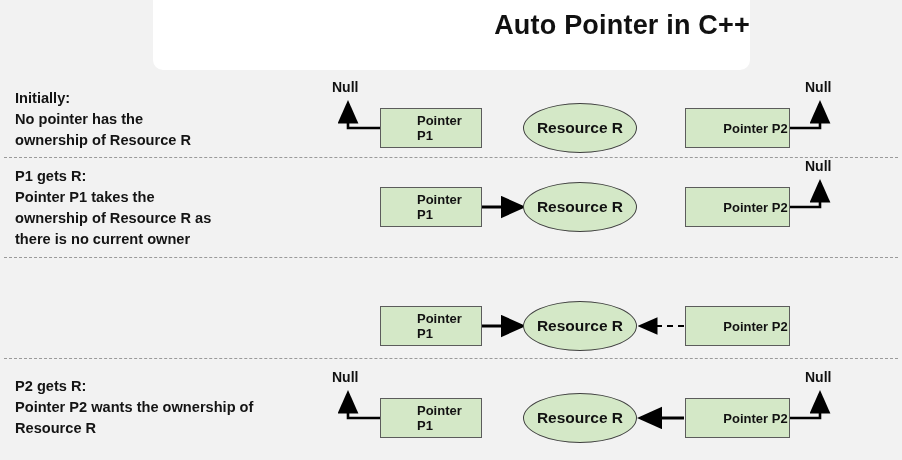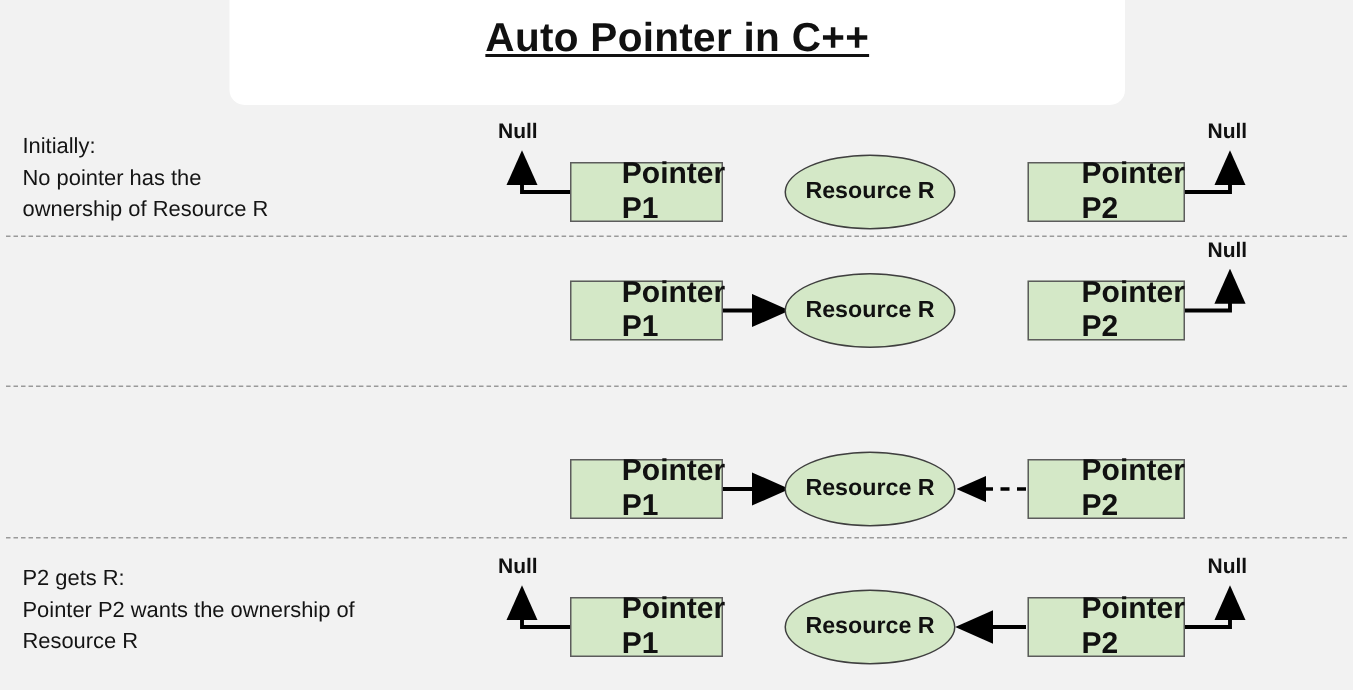--- a/index.html
+++ b/index.html
@@ -25,26 +25,25 @@
     height: 80px;
     background: #ffffff;
     border-radius: 10px;
     box-sizing: border-box;
   }
   #title-text {
     position: absolute;
     left: 0;
     right: 0;
     top: 20px;
-    text-align: center;
+    text-align: right;
     font-size: 27px;
     font-weight: 700;
     letter-spacing: 0.2px;
     color: #111111;
-    text-decoration: underline;
   }
 
   
   .row {
     position: absolute;
     left: 0;
     width: 902px;
   }
   .row-sep {
     position: absolute;
@@ -52,38 +51,38 @@
     width: 894px;
     height: 0;
     border-top: 1px dashed #9a9a9a;
   }
 
   .caption {
     position: absolute;
     left: 15px;
     width: 330px;
     font-size: 14.6px;
-    font-weight: 400;
+    font-weight: 700;
     line-height: 21px;
     color: #141414;
     white-space: pre-line;
   }
 
   
   .stage { position: absolute; left: 0; top: 0; width: 902px; height: 100%; }
 
   .pbox {
     position: absolute;
     background: #d4e8c7;
     border: 1.6px solid #5c5c5c;
     box-sizing: border-box;
     display: flex;
     align-items: center;
     justify-content: center;
-    font-size: 20px;
+    font-size: 13px;
     font-weight: 700;
     color: #111111;
     z-index: 3;
     padding-left: 36px;
   }
   .ellipse {
     position: absolute;
     background: #d4e8c7;
     border: 1.6px solid #3f3f3f;
     border-radius: 50%;
@@ -141,20 +140,24 @@
     <div class="nulllabel" style="left:805px;top:1px;">Null</div>
 
     <div class="pbox" style="left:380px;top:30px;width:102px;height:40px;">Pointer P1</div>
     <div class="ellipse" style="left:523px;top:25px;width:114px;height:50px;">Resource R</div>
     <div class="pbox" style="left:685px;top:30px;width:105px;height:40px;">Pointer P2</div>
   </div>
 </div>
 <div class="row-sep" style="top:157px;"></div>
 
 <div class="row" style="top:158px;height:99px;">
+  <div class="caption" style="top:8px;">P1 gets R:
+Pointer P1 takes the
+ownership of Resource R as
+there is no current owner</div>
 
   <div class="stage">
     <svg class="svg-layer" viewBox="0 0 902 99">
       <defs>
         <marker id="ah2" markerWidth="9" markerHeight="9" refX="7.5" refY="4" orient="auto">
           <path d="M0,0 L9,4 L0,8 z" fill="#000"></path>
         </marker>
       </defs>
 
       <path d="M482,49 L522,49" stroke="#000" stroke-width="2.8" fill="none" marker-end="url(#ah2)"></path>

